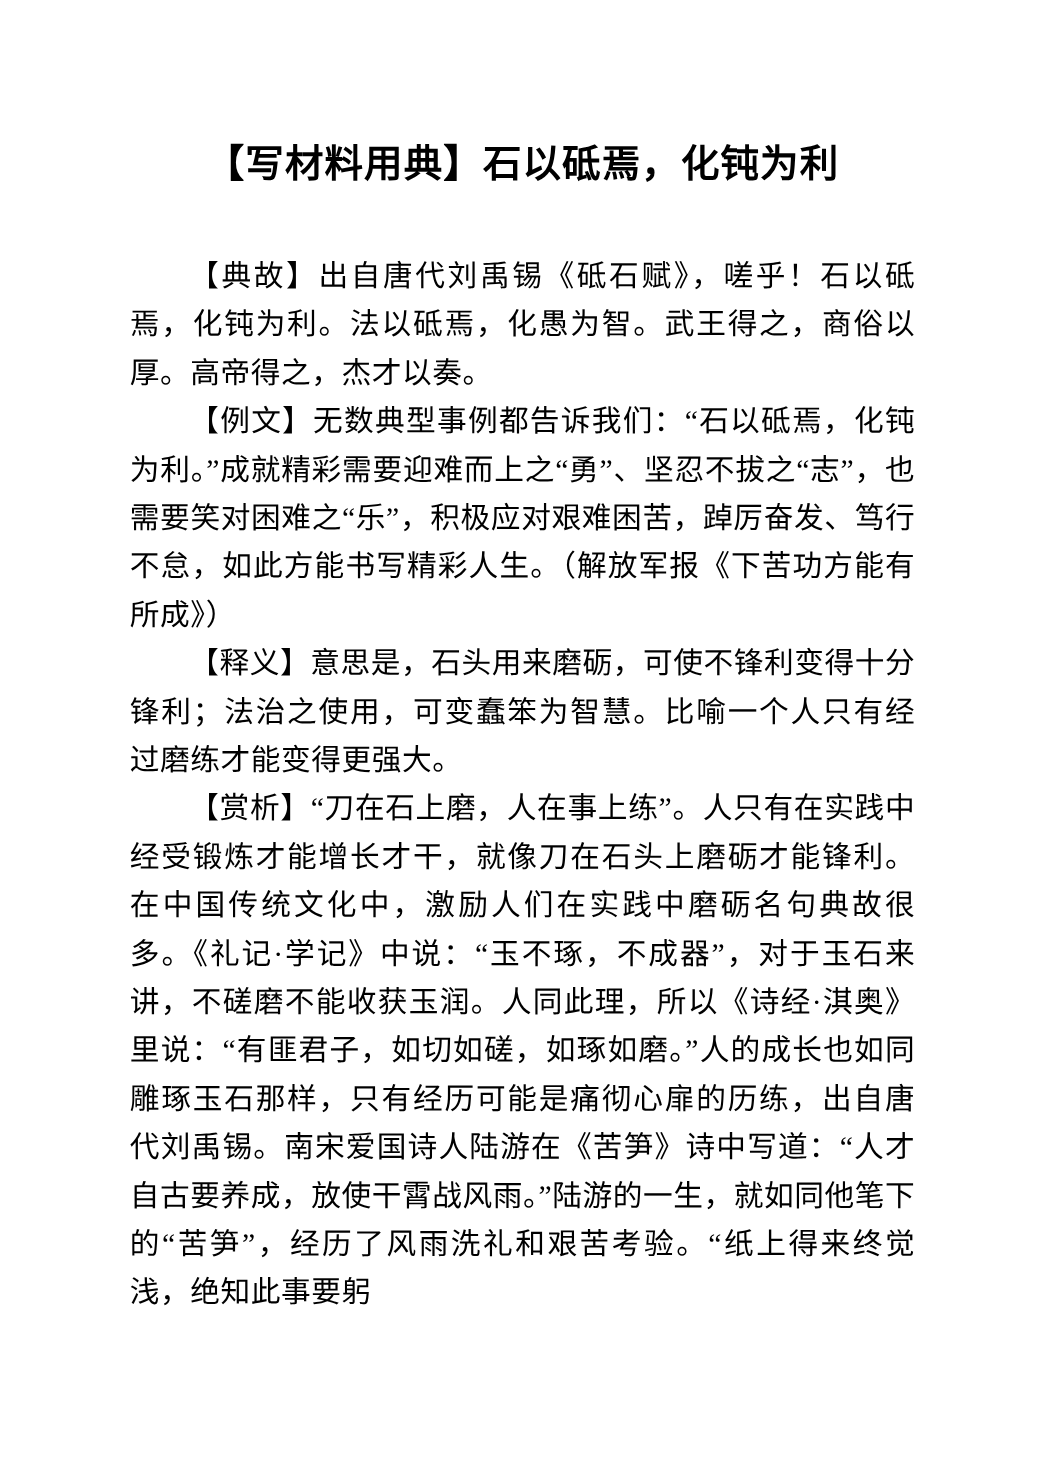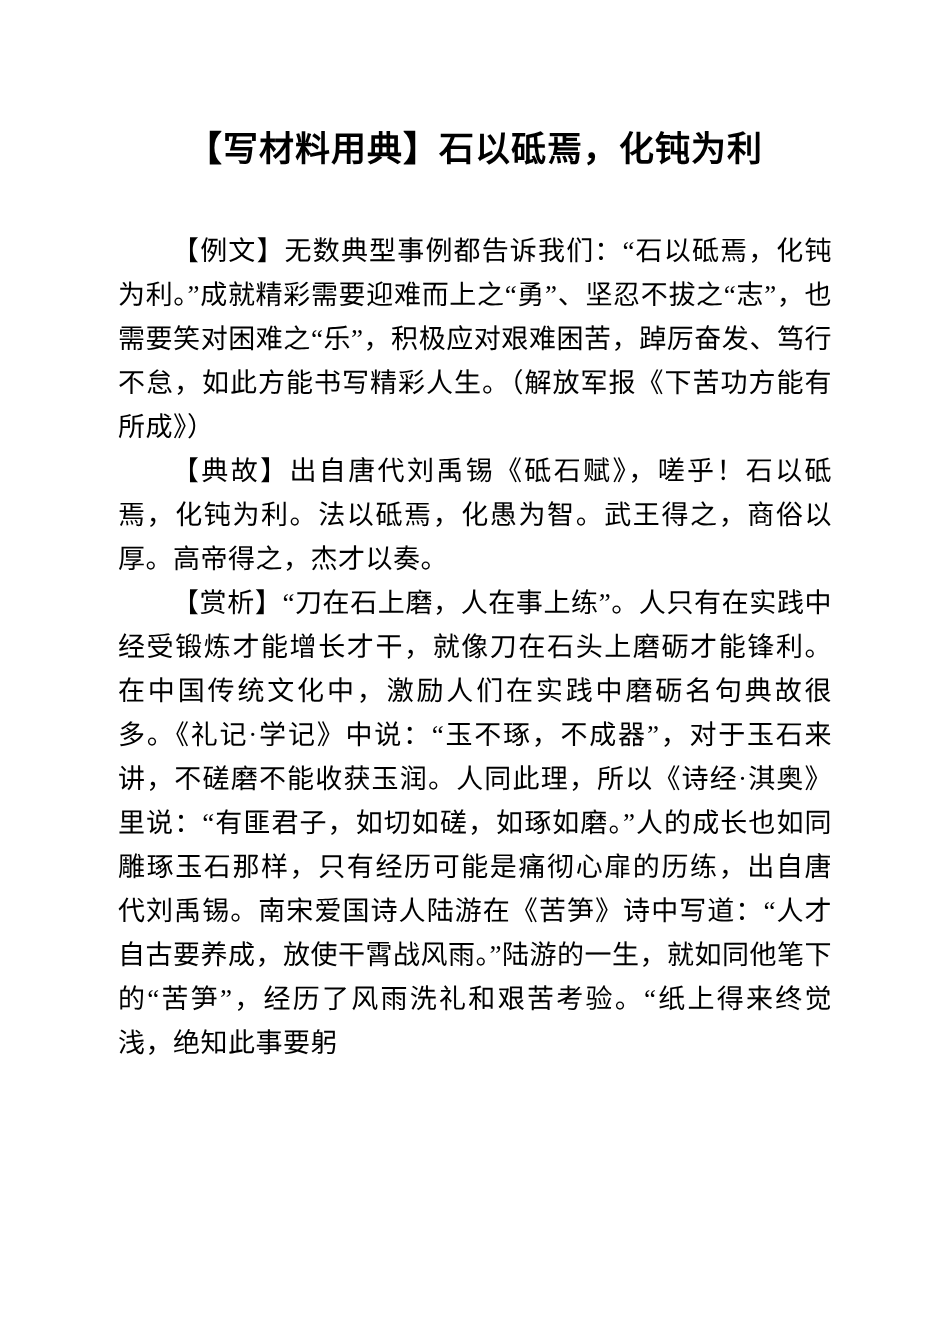--- a/index.html
+++ b/index.html
@@ -38,17 +38,18 @@
     text-indent: 2em;
     word-break: break-all;
   }
 </style>
 </head>
 <body>
 
 <div class="page">
   <h1 class="doc-title">【写材料用典】石以砥焉，化钝为利</h1>
   <div class="doc-body">
+    <p>【典故】出自唐代刘禹锡《砥石赋》，嗟乎！石以砥焉，化钝为利。法以砥焉，化愚为智。武王得之，商俗以厚。高帝得之，杰才以奏。</p>
     <p>【例文】无数典型事例都告诉我们：“石以砥焉，化钝为利。”成就精彩需要迎难而上之“勇”、坚忍不拔之“志”，也需要笑对困难之“乐”，积极应对艰难困苦，踔厉奋发、笃行不怠，如此方能书写精彩人生。（解放军报《下苦功方能有所成》）</p>
-    <p>【典故】出自唐代刘禹锡《砥石赋》，嗟乎！石以砥焉，化钝为利。法以砥焉，化愚为智。武王得之，商俗以厚。高帝得之，杰才以奏。</p>
+    <p>【释义】意思是，石头用来磨砺，可使不锋利变得十分锋利；法治之使用，可变蠢笨为智慧。比喻一个人只有经过磨练才能变得更强大。</p>
     <p>【赏析】“刀在石上磨，人在事上练”。人只有在实践中经受锻炼才能增长才干，就像刀在石头上磨砺才能锋利。在中国传统文化中，激励人们在实践中磨砺名句典故很多。《礼记·学记》中说：“玉不琢，不成器”，对于玉石来讲，不磋磨不能收获玉润。人同此理，所以《诗经·淇奥》里说：“有匪君子，如切如磋，如琢如磨。”人的成长也如同雕琢玉石那样，只有经历可能是痛彻心扉的历练，出自唐代刘禹锡。南宋爱国诗人陆游在《苦笋》诗中写道：“人才自古要养成，放使干霄战风雨。”陆游的一生，就如同他笔下的“苦笋”，经历了风雨洗礼和艰苦考验。“纸上得来终觉浅，绝知此事要躬</p>
   </div>
 </div>
 
 </body></html>

